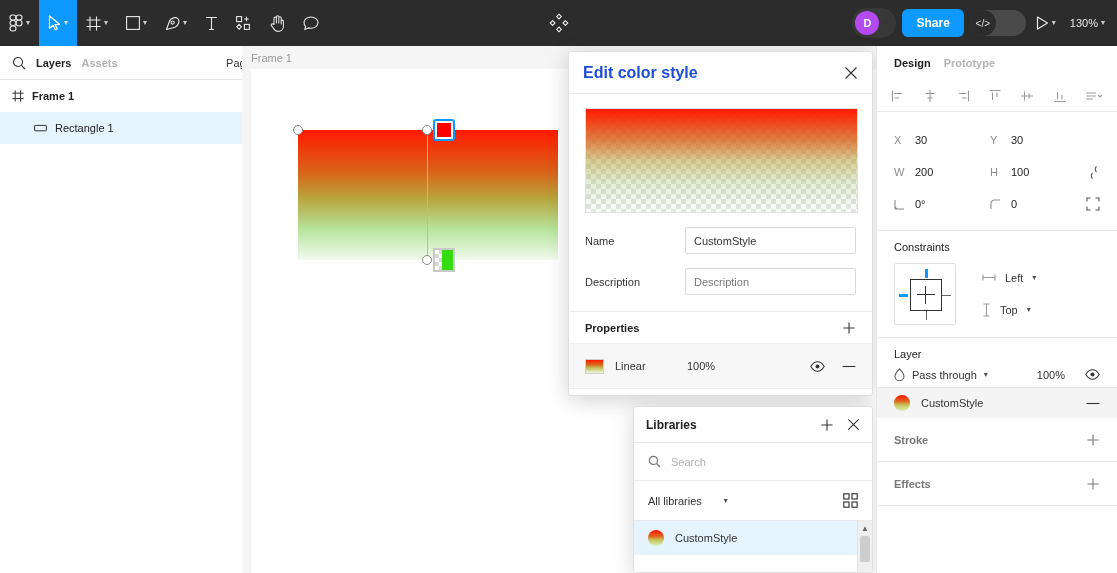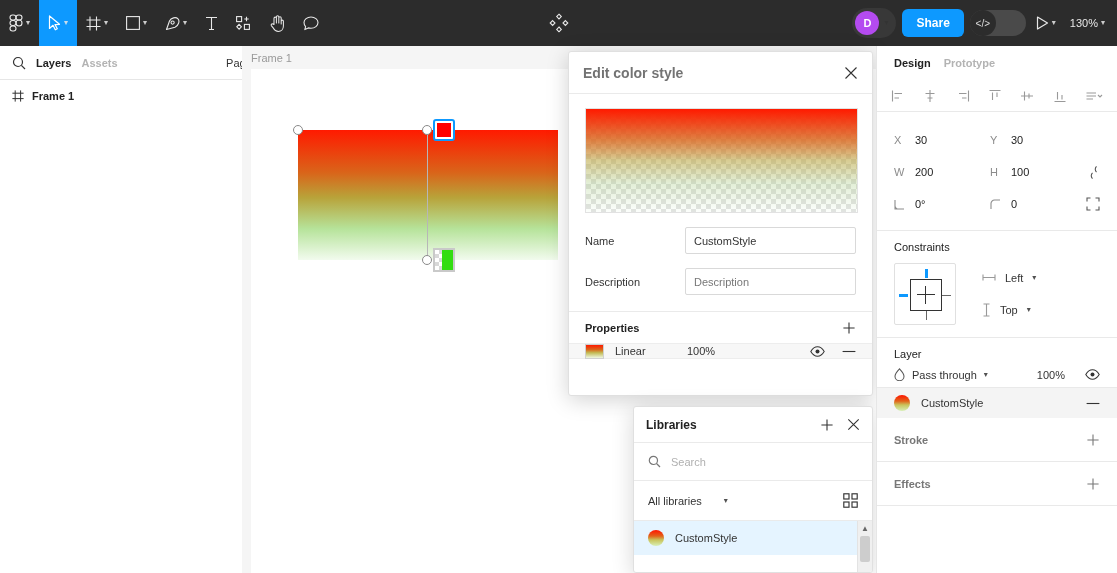--- a/index.html
+++ b/index.html
@@ -115,21 +115,21 @@
   
   .dialog {
     position: absolute; left: 568px; top: 51px; width: 305px; height: 345px;
     background: #fff; border: 1px solid #e0e0e0; border-radius: 3px;
     box-shadow: 0 4px 22px rgba(0,0,0,.18);
   }
   .dlg-head {
     height: 42px; display: flex; align-items: center; padding: 0 14px;
     border-bottom: 1px solid #eaeaea;
   }
-  .dlg-title { font-size: 14px; font-weight: bold; color: #737373; }
+  .dlg-title { font-size: 16px; font-weight: bold; color: #1d4ed8; }
   .dlg-close { margin-left: auto; cursor: pointer; color: #333; }
   .dlg-body { padding: 14px 16px 0 16px; }
   .grad-preview {
     width: 273px; height: 105px; border: 1px solid #e2e2e2;
     background-color: #fff;
     background-image:
       linear-gradient(to bottom, rgba(255,26,0,1) 0%, rgba(217,101,26,.82) 30%,
         rgba(184,163,58,.55) 50%, rgba(160,200,120,.3) 72%, rgba(200,240,200,.06) 100%),
       linear-gradient(45deg, #e3e3e3 25%, transparent 25%, transparent 75%, #e3e3e3 75%),
       linear-gradient(45deg, #e3e3e3 25%, transparent 25%, transparent 75%, #e3e3e3 75%);
@@ -143,21 +143,21 @@
     padding: 0 8px; font-size: 11px; color: #333;
     font-family: "Liberation Sans", sans-serif; background: #fff;
   }
   .field-input::placeholder { color: #777; }
   .props-head {
     margin-top: 16px; height: 32px; display: flex; align-items: center;
     padding: 0 16px; border-top: 1px solid #eaeaea;
   }
   .props-title { font-size: 11px; font-weight: bold; color: #222; }
   .prop-row {
-    height: 16px; display: flex; align-items: center; padding: 0 16px;
+    height: 46px; display: flex; align-items: center; padding: 0 16px;
     background: #f7f7f7; border-top: 1px solid #ededed; border-bottom: 1px solid #ededed;
   }
   .prop-sw {
     width: 19px; height: 15px; border: 1px solid #d0d0d0;
     background: linear-gradient(to bottom, #ff1a00 0%, #d9651a 35%, #c2bb55 60%, #eef7e3 100%);
   }
   .prop-name { margin-left: 11px; font-size: 11px; color: #333; width: 72px; }
   .prop-op { font-size: 11px; color: #333; }
   .prop-icons { margin-left: auto; display: flex; align-items: center; gap: 17px; }
 
@@ -395,20 +395,28 @@
 
     <div class="layer-row frame">
       <span>
         <svg width="12" height="12" viewBox="0 0 12 12" stroke="#333" stroke-width="1">
           <path d="M3.2 0.4 V11.6 M8.6 0.4 V11.6 M0.4 3.2 H11.6 M0.4 8.6 H11.6"></path>
         </svg>
       </span>
       <span>Frame 1</span>
     </div>
 
+    <div class="layer-row child selected">
+      <span>
+        <svg width="13" height="10" viewBox="0 0 13 10" fill="none" stroke="#333" stroke-width="1">
+          <rect x="0.6" y="2.4" width="11.8" height="5.4" rx="0.6"></rect>
+        </svg>
+      </span>
+      <span>Rectangle 1</span>
+    </div>
   </div>
 
   <div class="canvas">
     <div class="frame-label">Frame 1</div>
     <div class="frame-box">
       <div class="rect"></div>
       <div class="grad-line"></div>
       <div class="handle" style="left:42px; top:56px;"></div>
       <div class="handle" style="left:171px; top:56px;"></div>
       <div class="handle" style="left:171px; top:186px;"></div>

